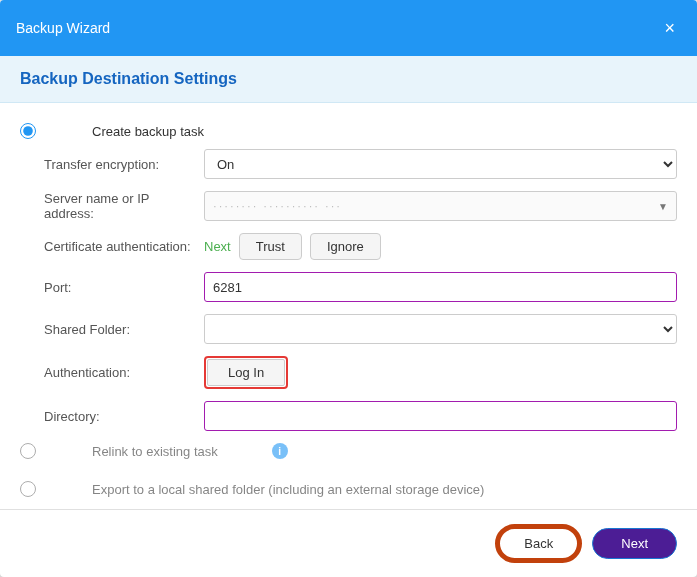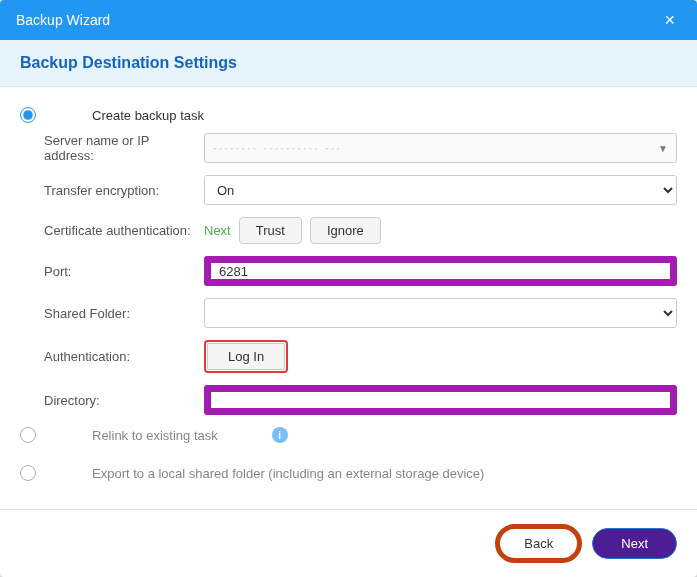--- a/index.html
+++ b/index.html
@@ -24,21 +24,21 @@
       flex-direction: column;
       box-shadow: 0 2px 12px rgba(0,0,0,0.3);
     }
     .title-bar {
       background: #2196F3;
       color: #fff;
       padding: 10px 16px;
       display: flex;
       align-items: center;
       justify-content: space-between;
-      height: 40px;
+      height: 56px;
       flex-shrink: 0;
     }
     .title-bar-text {
       font-size: 14px;
       font-weight: 500;
     }
     .title-bar-close {
       color: #fff;
       font-size: 18px;
       cursor: pointer;
@@ -95,21 +95,21 @@
       flex-shrink: 0;
     }
     .form-control-wrap {
       flex: 1;
       display: flex;
       align-items: center;
     }
     .form-input {
       width: 100%;
       height: 30px;
-      border: 7px solid #a21caf;
+      border: 1px solid #a21caf;
       border-radius: 3px;
       padding: 4px 8px;
       font-size: 13px;
       color: #333;
       background: #fff;
     }
     .form-select {
       width: 100%;
       height: 30px;
       border: 1px solid #ccc;
@@ -251,36 +251,36 @@
   <div class="content">
 
     <div class="radio-option">
       <input type="radio" name="taskType" id="createTask" checked="" style="">
       <label for="createTask" class="radio-label">Create backup task</label>
     </div>
 
     <div class="form-section">
 
       <div class="form-row">
+        <div class="form-label">Transfer encryption:</div>
+        <div class="form-control-wrap">
+          <select class="form-select">
+            <option>On</option>
+            <option>Off</option>
+          </select>
+        </div>
+      </div>
+
+      <div class="form-row">
         <div class="form-label">Server name or IP<br>address:</div>
         <div class="form-control-wrap">
           <div class="server-input-fake">
             <span class="server-input-dots">········ ·········· ···</span>
             <span class="select-arrow">▼</span>
           </div>
-        </div>
-      </div>
-
-      <div class="form-row">
-        <div class="form-label">Transfer encryption:</div>
-        <div class="form-control-wrap">
-          <select class="form-select">
-            <option>On</option>
-            <option>Off</option>
-          </select>
         </div>
       </div>
 
       <div class="cert-row">
         <div class="cert-label">Certificate authentication:</div>
         <div class="cert-actions">
           <span class="pass-text">Next</span>
           <button class="btn">Trust</button>
           <button class="btn">Ignore</button>
         </div>

